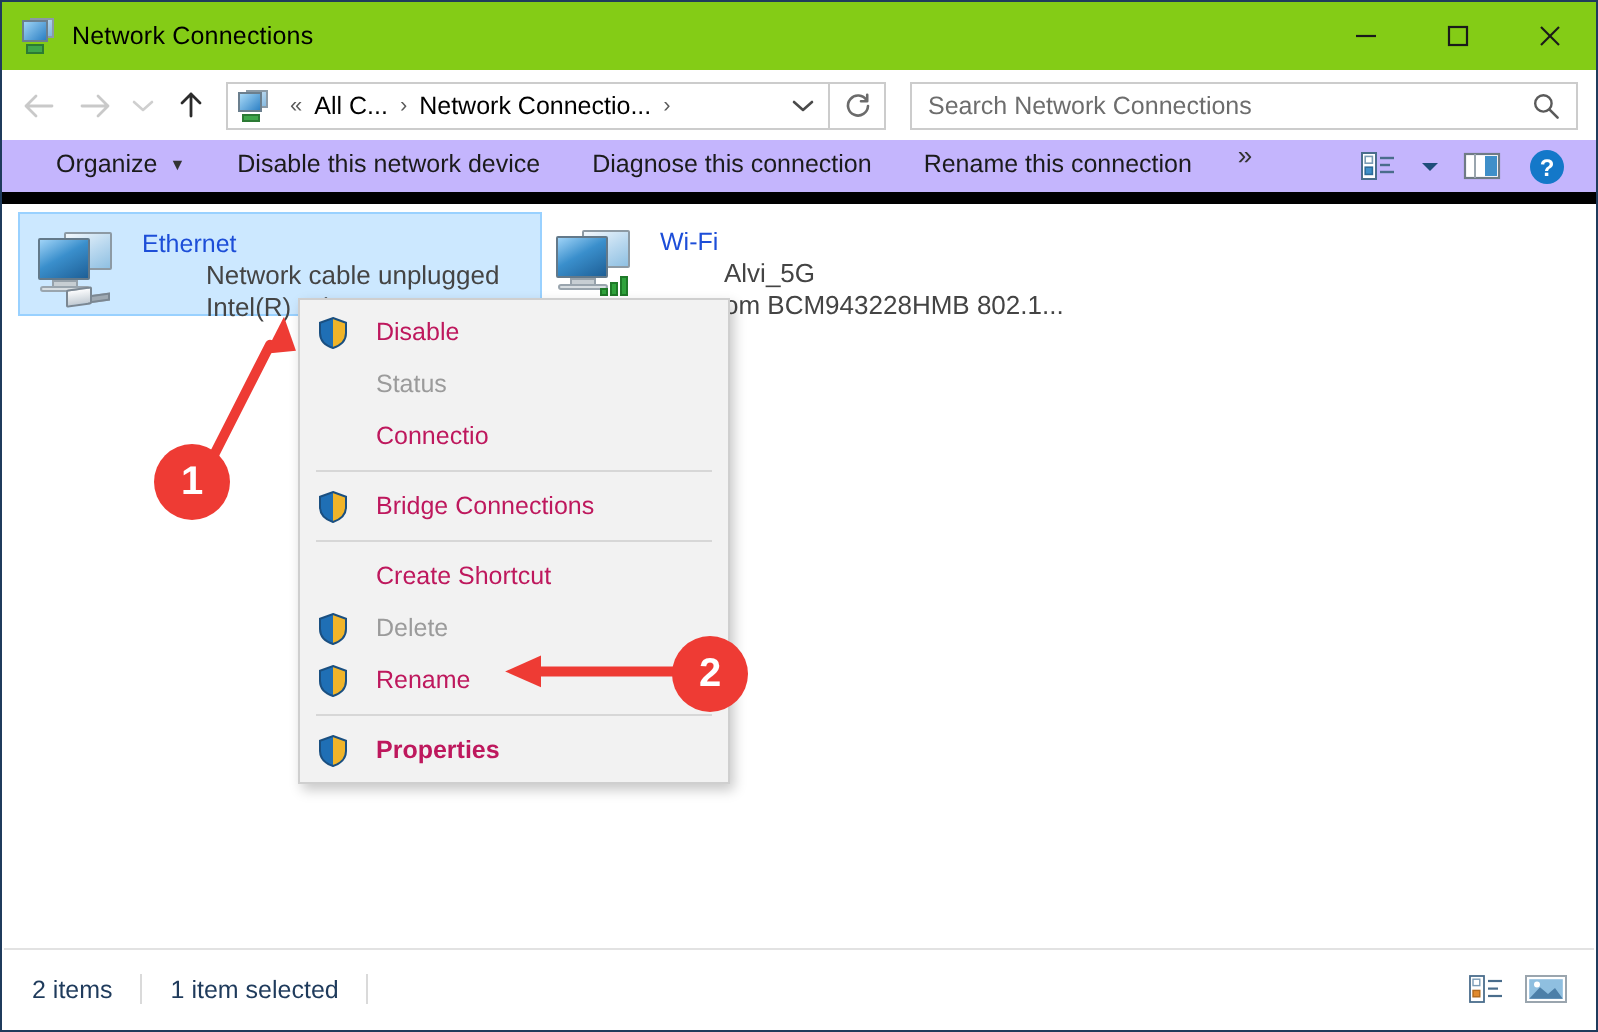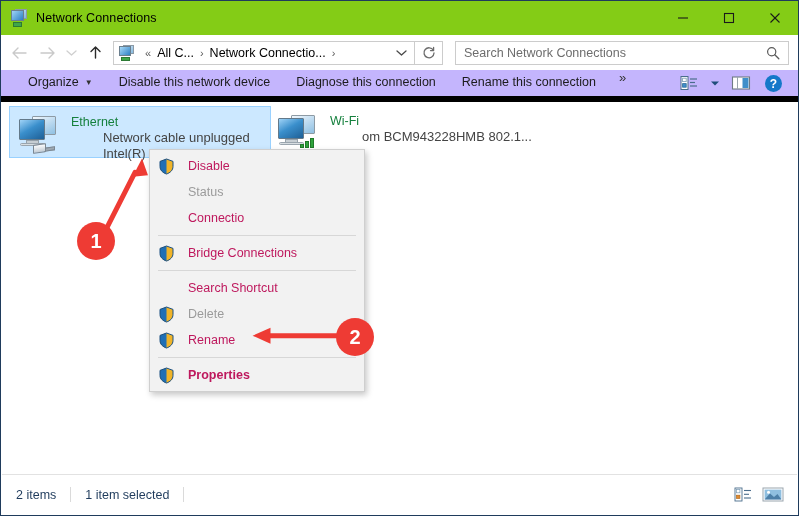--- a/index.html
+++ b/index.html
@@ -247,21 +247,21 @@
     position: absolute; bottom: 0;
     background: #2fa33c;
     border: 1px solid #1f7a29;
     display: block;
   }
   .wifi-bars i:nth-child(1){ left:0;  width:4px; height:4px; }
   .wifi-bars i:nth-child(2){ left:5px; width:4px; height:7px; }
   .wifi-bars i:nth-child(3){ left:10px;width:4px; height:10px; }
   .conn-text { padding-top: 1px; min-width: 0; }
   .conn-name {
-    font-size: 12.5px; color: #15803d;
+    font-size: 12.5px; color: #1d4ed8;
     line-height: 16px;
     white-space: nowrap;
   }
   .conn-status, .conn-adapter {
     font-size: 13px; color: #444444;
     line-height: 16px;
     white-space: nowrap;
     margin-left: 32px;
   }
 
@@ -494,20 +494,21 @@
         <div class="cm-stand"></div>
         <div class="cm-base"></div>
         <div class="wifi-bars">
             <i></i>
             <i></i>
             <i></i>
           </div>
       </div>
       <div class="conn-text">
         <div class="conn-name">Wi-Fi</div>
+        <div class="conn-status">Alvi_5G</div>
         <div class="conn-adapter">om BCM943228HMB 802.1...</div>
       </div>
     </div>
   </div>
 
   <svg class="anno-svg" viewBox="0 0 799 516">
 
     <line x1="104" y1="231" x2="134" y2="172" stroke="#ee3b34" stroke-width="5" stroke-linecap="round"></line>
     <path d="M141 158 L131.5 176.5 L147 175 Z" fill="#ee3b34"></path>
 
@@ -548,21 +549,21 @@
           <path d="M8.5 1 L2 3.4 V8.5 C2 12.2 4.8 14.8 8.5 16 Z" fill="#1f6fb5"></path>
           <path d="M8.5 1 L15 3.4 V8.5 C15 12.2 12.2 14.8 8.5 16 C4.8 14.8 2 12.2 2 8.5 V3.4 Z" fill="none" stroke="#1a4f80" stroke-width="1"></path>
         </svg>
       </span>
       <span class="mlabel">Bridge Connections</span>
     </div>
 
     <div class="msep"></div>
 
     <div class="mi">
-      <span class="mlabel noicon">Search Shortcut</span>
+      <span class="mlabel noicon">Create Shortcut</span>
     </div>
 
     <div class="mi disabled">
       <span class="shield">
         <svg width="17" height="17" viewBox="0 0 17 17">
           <path d="M8.5 1 L15 3.4 V8.5 C15 12.2 12.2 14.8 8.5 16 C4.8 14.8 2 12.2 2 8.5 V3.4 Z" fill="#f0b429"></path>
           <path d="M8.5 1 L2 3.4 V8.5 C2 12.2 4.8 14.8 8.5 16 Z" fill="#1f6fb5"></path>
           <path d="M8.5 1 L15 3.4 V8.5 C15 12.2 12.2 14.8 8.5 16 C4.8 14.8 2 12.2 2 8.5 V3.4 Z" fill="none" stroke="#1a4f80" stroke-width="1"></path>
         </svg>
       </span>

